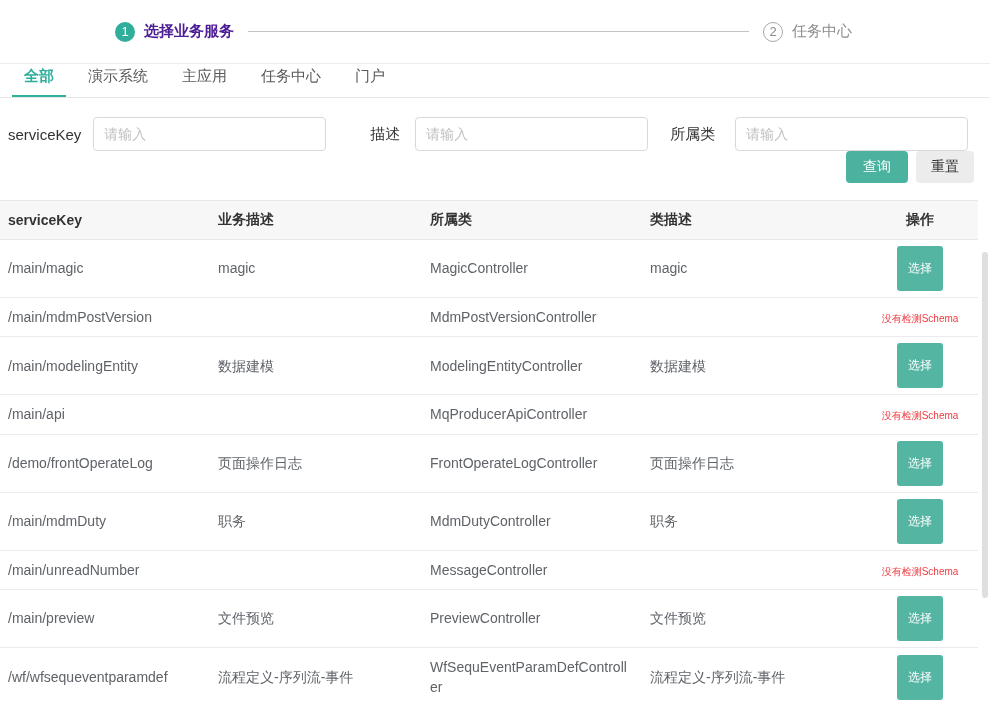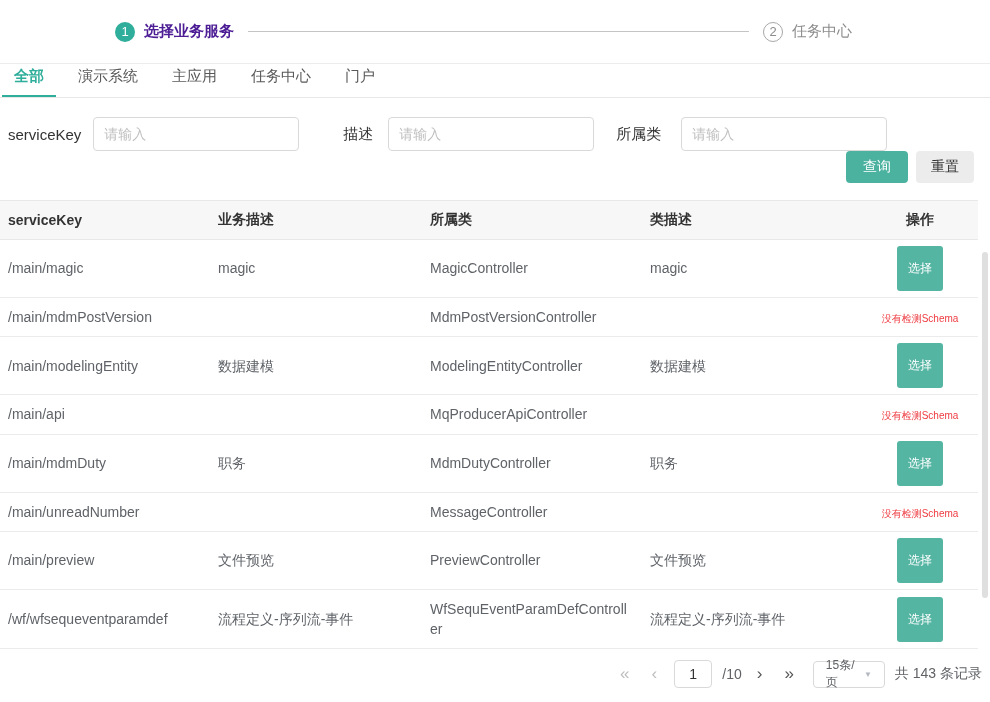--- a/index.html
+++ b/index.html
@@ -14,30 +14,30 @@
   .step-circle { width:20px; height:20px; border-radius:50%; display:flex;
     align-items:center; justify-content:center; font-size:13px; flex:none; }
   .step-active .step-circle { background:#2fae9b; color:#fff; }
   .step-active .step-label { color:#4c1d95; font-weight:bold; }
   .step-inactive .step-circle { background:#fff; border:1px solid #a8a8a8; color:#8c8c8c; }
   .step-inactive .step-label { color:#8c8c8c; }
   .step-label { margin-left:9px; font-size:15px; }
   .step-line { flex:1; height:1px; background:#c4c4c4; margin:0 14px; }
 
   
-  .tabs { display:flex; align-items:flex-end; height:34px; padding-left:2px;
+  .tabs { display:flex; align-items:flex-end; height:34px; padding-left:12px;
     border-bottom:1px solid #e8e8e8; }
   .tab { padding:7px 12px 9px; font-size:15px; color:#595959; cursor:pointer;
     margin-right:10px; border-bottom:2px solid transparent; }
   .tab.active { color:#2fae9b; font-weight:bold; border-bottom-color:#2fae9b; }
 
   
   .filter-row { display:flex; align-items:center; margin-top:19px; padding-left:8px; }
   .filter-row label { font-size:15px; color:#333; flex:none; }
-  .filter-input { width:206px; height:34px; border:1px solid #d9d9d9; border-radius:4px;
+  .filter-input { width:233px; height:34px; border:1px solid #d9d9d9; border-radius:4px;
     padding:0 10px; font-size:14px; color:#333; outline:none;
     font-family:"Liberation Sans","DejaVu Sans",sans-serif; }
   .filter-input::placeholder { color:#bfbfbf; }
   .lbl-key { margin-right:12px; }
   .lbl-desc { margin-left:44px; margin-right:15px; }
   .lbl-class { margin-left:22px; margin-right:20px; }
 
   .action-row { display:flex; justify-content:flex-end; margin-top:0; padding-right:16px; gap:8px; }
   button { font-family:"Liberation Sans","DejaVu Sans",sans-serif; cursor:pointer; border:none; }
   .btn-primary { background:#4bb2a0; color:#fff; font-size:14px; height:32px;
@@ -161,20 +161,27 @@
           <td class="cell-action"><button class="btn-select">选择</button></td>
         </tr>
         <tr>
           <td>/main/api</td>
           <td></td>
           <td>MqProducerApiController</td>
           <td></td>
           <td class="cell-action"><span class="no-schema">没有检测Schema</span></td>
         </tr>
         <tr>
+          <td>/demo/frontOperateLog</td>
+          <td>页面操作日志</td>
+          <td>FrontOperateLogController</td>
+          <td>页面操作日志</td>
+          <td class="cell-action"><button class="btn-select">选择</button></td>
+        </tr>
+        <tr>
           <td>/main/mdmDuty</td>
           <td>职务</td>
           <td>MdmDutyController</td>
           <td>职务</td>
           <td class="cell-action"><button class="btn-select">选择</button></td>
         </tr>
         <tr>
           <td>/main/unreadNumber</td>
           <td></td>
           <td>MessageController</td>

